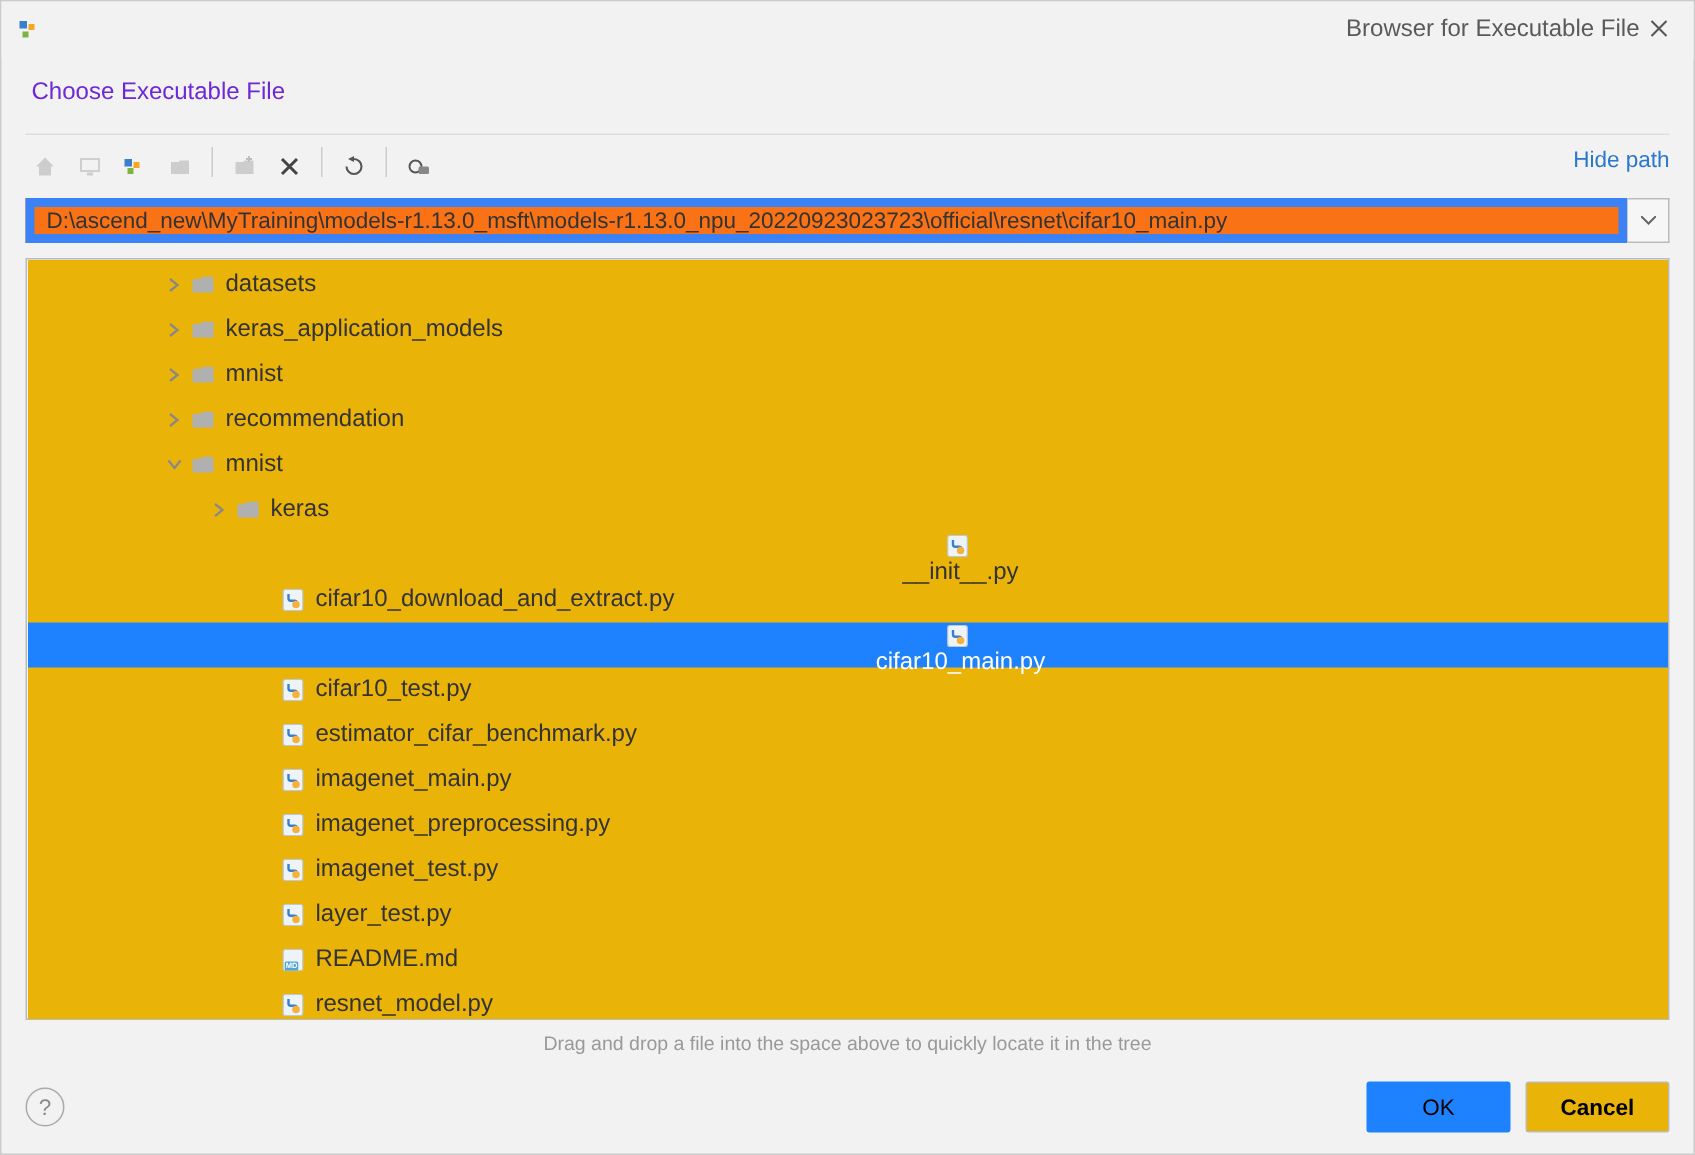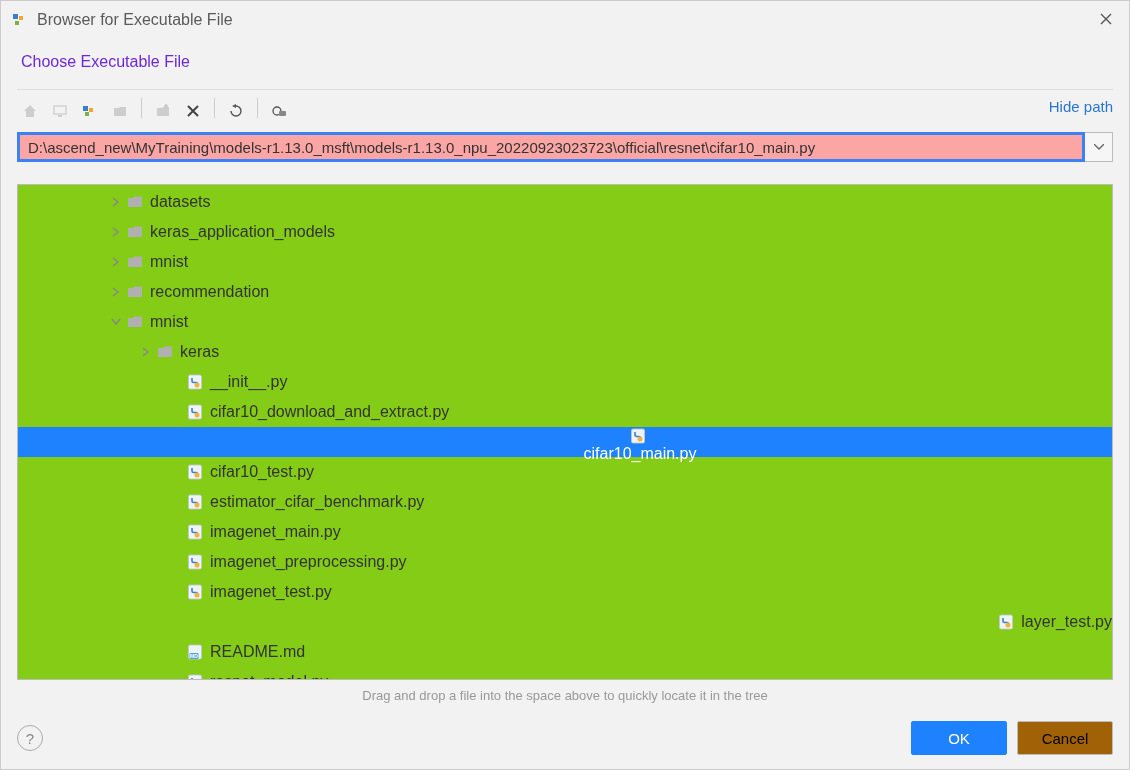--- a/index.html
+++ b/index.html
@@ -19,20 +19,21 @@
   border: 1px solid #ccc;
   display: flex;
   flex-direction: column;
 }
 .titlebar {
   display: flex;
   align-items: center;
   padding: 6px 10px;
   height: 38px;
   background: #f2f2f2;
+  text-align: right;
 }
 .app-icon {
   width: 18px;
   height: 18px;
   margin-right: 8px;
   display: flex;
   align-items: center;
   justify-content: center;
 }
 .title-text {
@@ -87,43 +88,43 @@
   font-size: 15px;
   cursor: pointer;
 }
 .path-row {
   display: flex;
   padding: 0 16px 6px;
   gap: 0;
 }
 .path-input {
   flex: 1;
-  border: 3px solid #3b82f6;
+  border: 6px solid #3b82f6;
   padding: 5px 8px;
   font-size: 15px;
   color: #333;
-  background: #fca5a5;
+  background: #f97316;
   height: 30px;
 }
 .path-dd {
   width: 28px;
   height: 30px;
   border: 1px solid #bbb;
   border-left: none;
   background: #f6f6f6;
   display: flex;
   align-items: center;
   justify-content: center;
   cursor: pointer;
 }
 .tree-wrap {
   flex: 1;
-  margin: 16px 16px 4px;
+  margin: 4px 16px 4px;
   border: 1px solid #bbb;
-  background: #84cc16;
+  background: #eab308;
   overflow-y: scroll;
   position: relative;
 }
 .tree-inner {
   padding-top: 2px;
   padding-bottom: 2px;
 }
 .tree-row {
   display: flex;
   align-items: center;
@@ -169,28 +170,29 @@
   align-items: center;
   justify-content: center;
   color: #888;
   font-size: 15px;
   cursor: pointer;
 }
 .btn {
   height: 34px;
   min-width: 96px;
   border: 1px solid #bbb;
-  background: #a16207;
+  background: #eab308;
   font-size: 15px;
   cursor: pointer;
   border-radius: 2px;
+  font-weight: bold;
 }
 .btn.primary {
   background: #1e82ff;
-  color: #ffffff;
+  color: #000000;
   border-color: #1e82ff;
   font-weight: 500;
 }
 .spacer { flex: 1; }
 
 .tree-wrap::-webkit-scrollbar { width: 16px; }
 .tree-wrap::-webkit-scrollbar-track { background: #f6f6f6; }
 .tree-wrap::-webkit-scrollbar-thumb { background: #ccc; border: 3px solid #f6f6f6; border-radius: 8px; }
 </style>
 </head>
@@ -352,21 +354,21 @@
               <path d="M1 1 L6 5 L1 9" fill="none" stroke="#888" stroke-width="1.5"></path>
             </svg>
           </span>
           <span class="icon">
             <svg width="18" height="18" viewBox="0 0 18 18">
               <path d="M2 5 L7 5 L8.5 3.5 L16 3.5 L16 14 L2 14 Z" fill="#b0b0b0"></path>
             </svg>
           </span>
           <span class="label">keras</span>
         </div>
-        <div class="tree-row" style="padding-left: 150px;">
+        <div class="tree-row" style="padding-left: 150px; flex-direction: column;">
           <span class="chev"></span>
           <span class="icon">
             <svg width="18" height="18" viewBox="0 0 18 18">
               <rect x="2.5" y="2" width="13" height="14" rx="1.5" fill="#eef3f7" stroke="#bcc9d4" stroke-width="0.8"></rect>
               <path d="M6 5 L6 8 Q6 9.5 7.5 9.5 L10 9.5 Q11.5 9.5 11.5 11 L11.5 13" fill="none" stroke="#3a7ecf" stroke-width="1.6"></path>
               <circle cx="11" cy="12" r="2.5" fill="#f6b13c"></circle>
             </svg>
           </span>
           <span class="label">__init__.py</span>
         </div>
@@ -440,21 +442,21 @@
           <span class="chev"></span>
           <span class="icon">
             <svg width="18" height="18" viewBox="0 0 18 18">
               <rect x="2.5" y="2" width="13" height="14" rx="1.5" fill="#eef3f7" stroke="#bcc9d4" stroke-width="0.8"></rect>
               <path d="M6 5 L6 8 Q6 9.5 7.5 9.5 L10 9.5 Q11.5 9.5 11.5 11 L11.5 13" fill="none" stroke="#3a7ecf" stroke-width="1.6"></path>
               <circle cx="11" cy="12" r="2.5" fill="#f6b13c"></circle>
             </svg>
           </span>
           <span class="label">imagenet_test.py</span>
         </div>
-        <div class="tree-row" style="padding-left: 150px; justify-content: flex-end;">
+        <div class="tree-row" style="padding-left: 150px;">
           <span class="chev"></span>
           <span class="icon">
             <svg width="18" height="18" viewBox="0 0 18 18">
               <rect x="2.5" y="2" width="13" height="14" rx="1.5" fill="#eef3f7" stroke="#bcc9d4" stroke-width="0.8"></rect>
               <path d="M6 5 L6 8 Q6 9.5 7.5 9.5 L10 9.5 Q11.5 9.5 11.5 11 L11.5 13" fill="none" stroke="#3a7ecf" stroke-width="1.6"></path>
               <circle cx="11" cy="12" r="2.5" fill="#f6b13c"></circle>
             </svg>
           </span>
           <span class="label">layer_test.py</span>
         </div>

